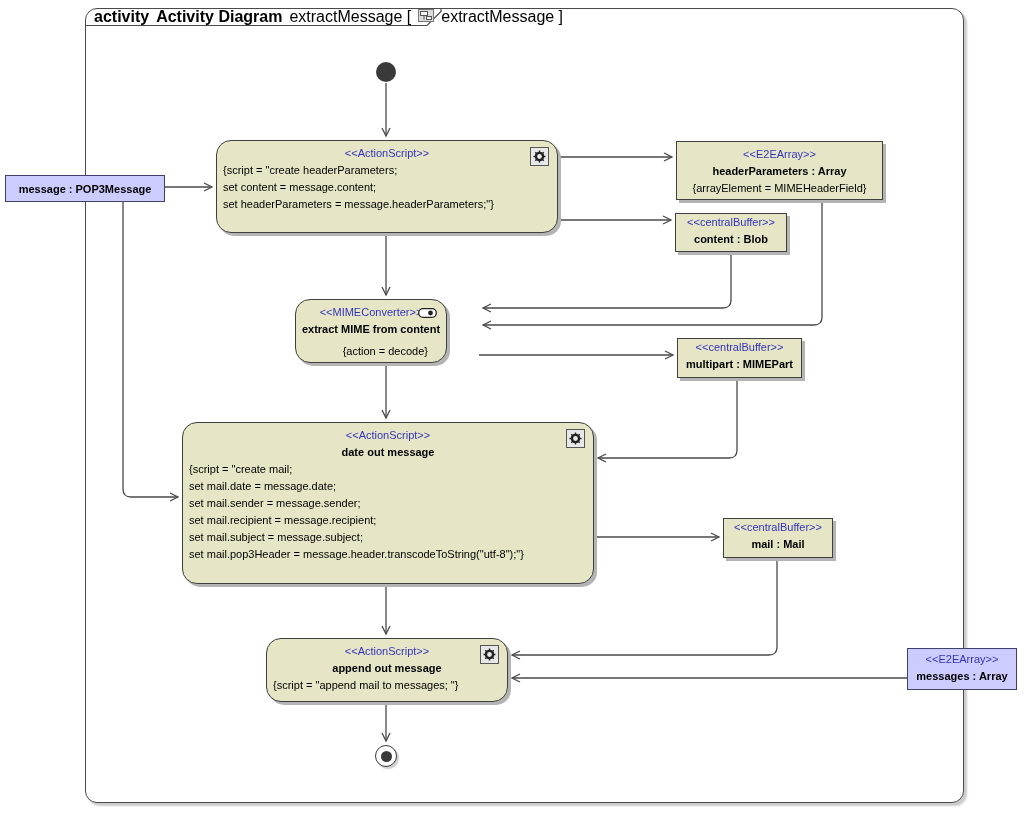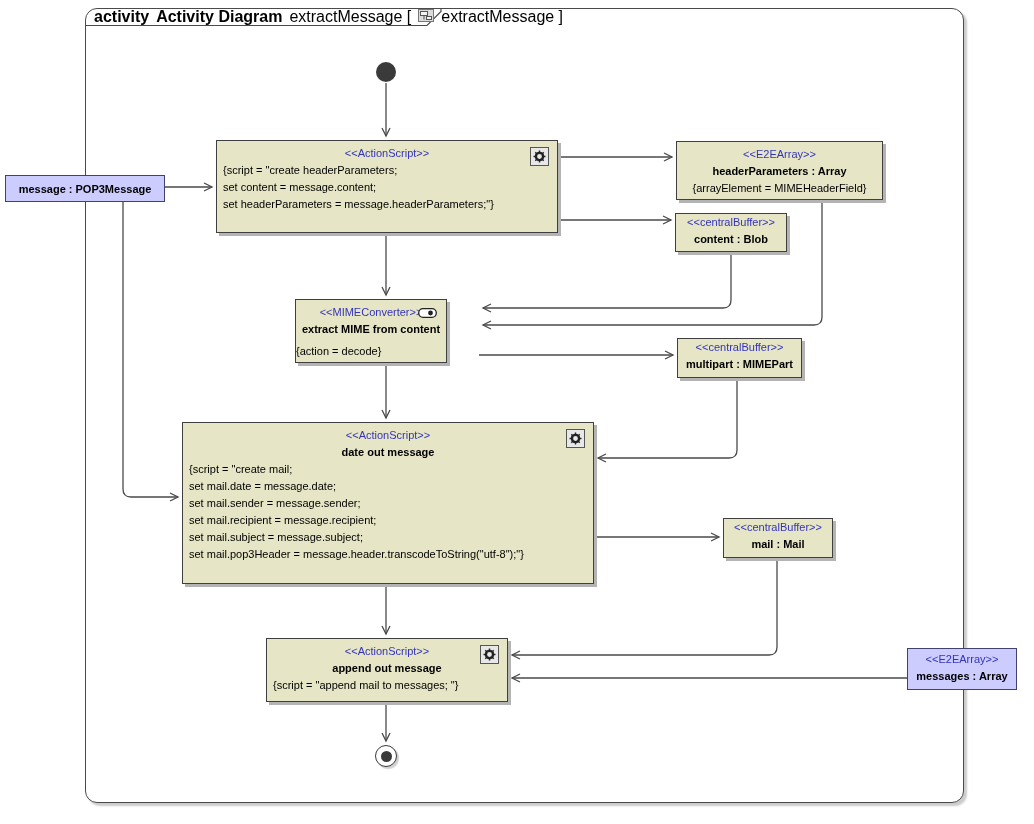--- a/index.html
+++ b/index.html
@@ -15,26 +15,26 @@
   .frame-tab .bold{font-weight:bold;}
 
   
   svg.wires{position:absolute;left:0;top:0;width:1034px;height:824px;}
   svg.wires path.edge{fill:none;stroke:#4a4a4a;stroke-width:1.3;}
   svg.wires path.outline{fill:none;stroke:#4a4a4a;stroke-width:1.2;}
 
   
   .node{position:absolute;box-sizing:border-box;border:1.3px solid #3f3f3f;
         background:#e6e6c6;box-shadow:3px 3px 0 #b4b4b4;font-size:11px;color:#000;}
-  .action{border-radius:0;}
+  .action{border-radius:15px;}
   .stereo{color:#3333bb;text-align:center;line-height:17px;white-space:pre;}
   .nm{font-weight:bold;text-align:center;line-height:17px;white-space:pre;}
   .script{padding:0 0 0 6px;}
   .script div{line-height:17px;white-space:pre;}
-  .constraint-right{padding-right:18px;line-height:17px;margin-top:5px;}
+  .constraint-right{text-align:right;padding-right:18px;line-height:17px;margin-top:5px;}
   .constraint-center{text-align:center;line-height:17px;white-space:pre;}
   .objnode{background:#ccccff;border-color:#41416e;}
   .pad-top{padding-top:4px;}
 
   .corner-icon{position:absolute;top:6px;right:8px;}
   .gearbox{width:17px;height:17px;border:1px solid #555;background:#e8e8e8;
            display:flex;align-items:center;justify-content:center;}
 
   
   .initial-node{position:absolute;left:376px;top:62px;width:20px;height:20px;

